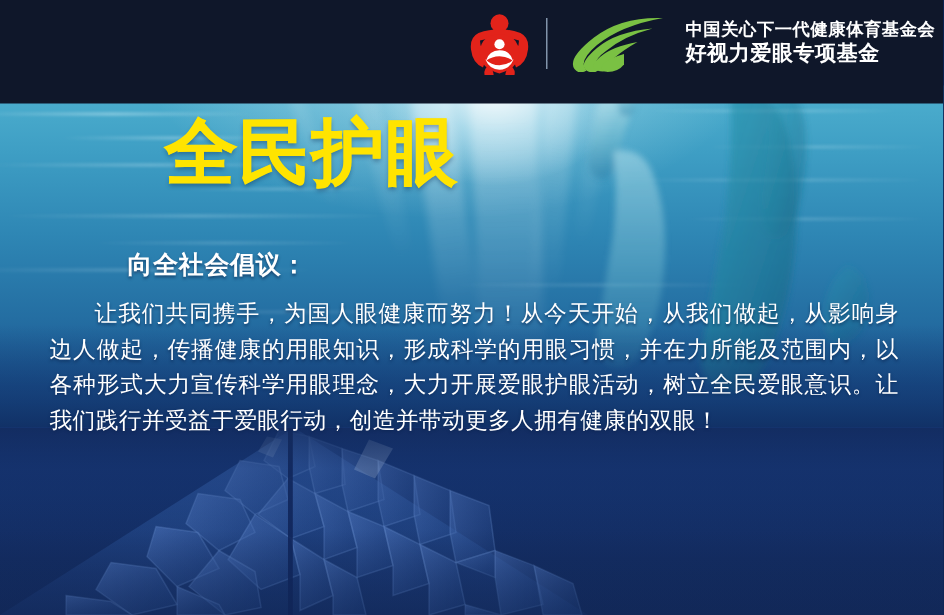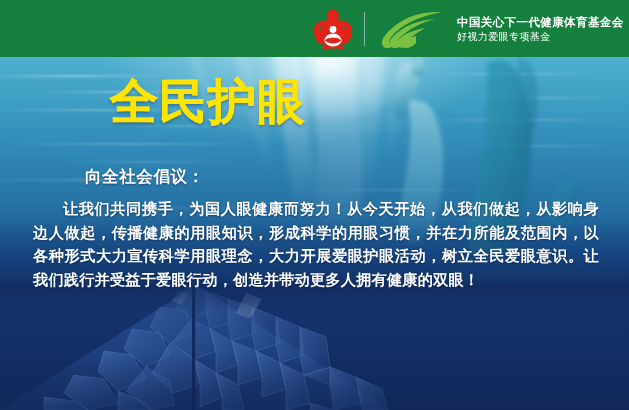--- a/index.html
+++ b/index.html
@@ -7,22 +7,22 @@
 
   .poster{
     position:relative;
     width:629px;height:410px;
     overflow:hidden;
     background:#0a2a63;
   }
 
   
   .topbar{
-    position:absolute;left:0;top:0;width:629px;height:57px;
-    background:#15803d;
+    position:absolute;left:0;top:0;width:629px;height:69px;
+    background:#0f172a;
     z-index:40;
   }
   .brandwrap{
     position:absolute;left:313px;top:6px;
     height:46px;display:flex;align-items:center;gap:0;
   }
   
   .logo-red{
     position:relative;width:40px;height:42px;flex:0 0 auto;
   }
@@ -33,21 +33,21 @@
     margin:0 13px 0 11px;flex:0 0 auto;
   }
   
   .logo-green{width:66px;height:38px;flex:0 0 auto;}
   .logo-green svg{display:block;}
   .brandtext{
     margin-left:13px;color:#ffffff;
     line-height:1.32;letter-spacing:.4px;
   }
   .brandtext .l1{font-size:11.5px;font-weight:bold;white-space:nowrap;}
-  .brandtext .l2{font-size:10px;font-weight:normal;white-space:nowrap;}
+  .brandtext .l2{font-size:14px;font-weight:bold;white-space:nowrap;}
 
   
   .photo{
     position:absolute;left:0;top:57px;width:629px;height:250px;
     overflow:hidden;
     background:
       radial-gradient(120px 90px at 330px 2px, rgba(255,255,255,.92) 0%, rgba(214,241,250,.55) 34%, rgba(120,195,225,0) 72%),
       radial-gradient(300px 170px at 300px -30px, rgba(233,250,255,.55) 0%, rgba(120,195,225,0) 70%),
       linear-gradient(180deg,#4eb0cf 0%,#3e9ec4 18%,#2e86b4 40%,#246ea2 62%,#1b5491 80%,#163f7e 100%);
   }
@@ -109,21 +109,21 @@
     z-index:30;color:#ffffff;
   }
   .copy-head{
     position:absolute;left:38px;top:0;
     font-size:16.5px;font-weight:bold;letter-spacing:.6px;
     text-shadow:0 1px 2px rgba(8,30,70,.6);
     padding-left:47px;
   }
   .copy-body{
     position:absolute;left:33px;top:32px;width:566px;
-    font-size:15.2px;font-weight:bold;line-height:23.5px;
+    font-size:15.2px;font-weight:normal;line-height:23.5px;
     text-align:justify;text-align-last:left;
     letter-spacing:.2px;
     text-indent:30px;
     text-shadow:0 1px 2px rgba(8,30,70,.6);
   }
 </style>
 </head>
 <body>
 
 <div class="poster">

